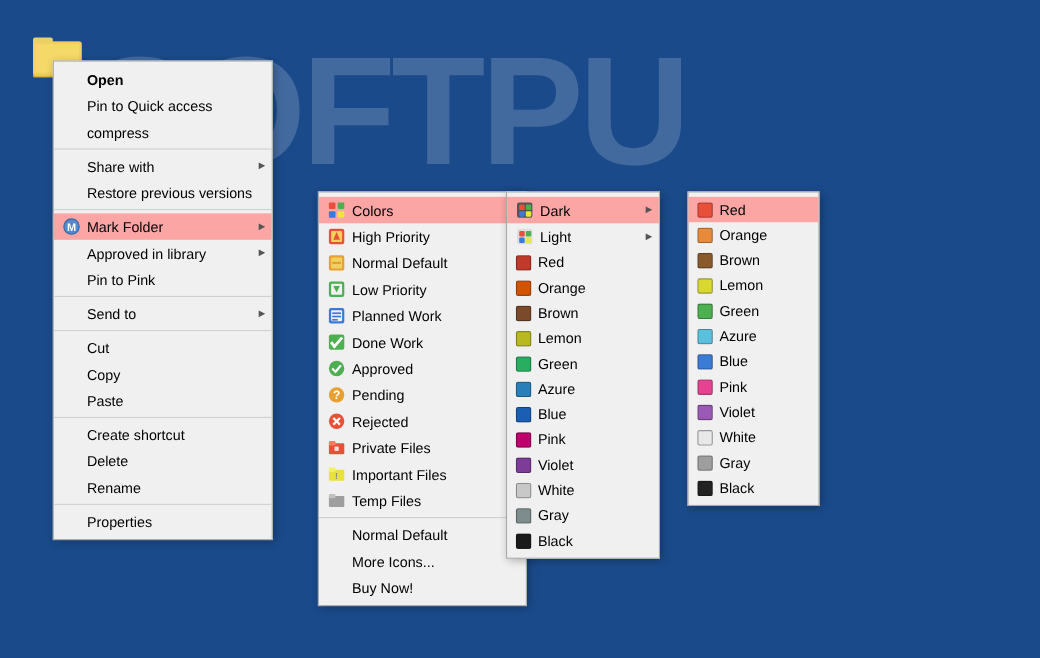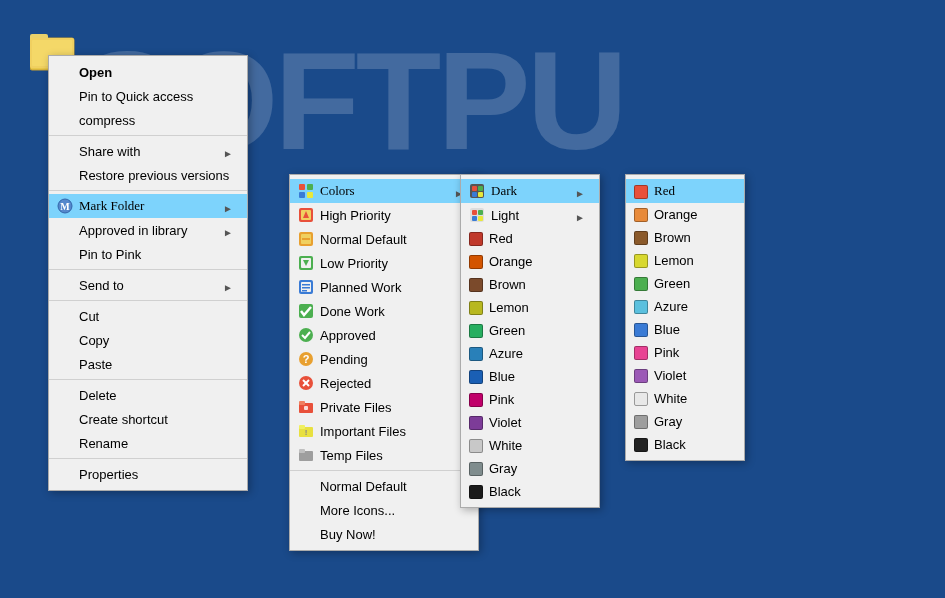--- a/index.html
+++ b/index.html
@@ -26,30 +26,29 @@
     .context-menu {
       position: absolute;
       background: #f0f0f0;
       border: 1px solid #ababab;
       box-shadow: 2px 2px 8px rgba(0,0,0,0.3);
       min-width: 200px;
       padding: 4px 0;
     }
     .menu-item {
       display: flex;
-      align-items: flex-end;
-      padding: 4px 14px 4px 8px;
+      align-items: center;
+      padding: 4px 4px 4px 8px;
       cursor: default;
       white-space: nowrap;
       color: #000;
       position: relative;
     }
     .menu-item.highlighted {
-      background: #7dd3fc;
-      font-family: Liberation Serif, serif;
+      background: #fca5a5;
     }
     .menu-item-icon {
       width: 16px;
       height: 16px;
       margin-right: 6px;
       flex-shrink: 0;
     }
     .menu-item-label {
       flex: 1;
     }
@@ -168,25 +167,25 @@
     <div class="menu-item-icon"></div>
     <span class="menu-item-label">Copy</span>
   </div>
   <div class="menu-item">
     <div class="menu-item-icon"></div>
     <span class="menu-item-label">Paste</span>
   </div>
   <hr class="menu-separator">
   <div class="menu-item">
     <div class="menu-item-icon"></div>
+    <span class="menu-item-label">Create shortcut</span>
+  </div>
+  <div class="menu-item">
+    <div class="menu-item-icon"></div>
     <span class="menu-item-label">Delete</span>
-  </div>
-  <div class="menu-item">
-    <div class="menu-item-icon"></div>
-    <span class="menu-item-label">Create shortcut</span>
   </div>
   <div class="menu-item">
     <div class="menu-item-icon"></div>
     <span class="menu-item-label">Rename</span>
   </div>
   <hr class="menu-separator">
   <div class="menu-item">
     <div class="menu-item-icon"></div>
     <span class="menu-item-label">Properties</span>
   </div>

